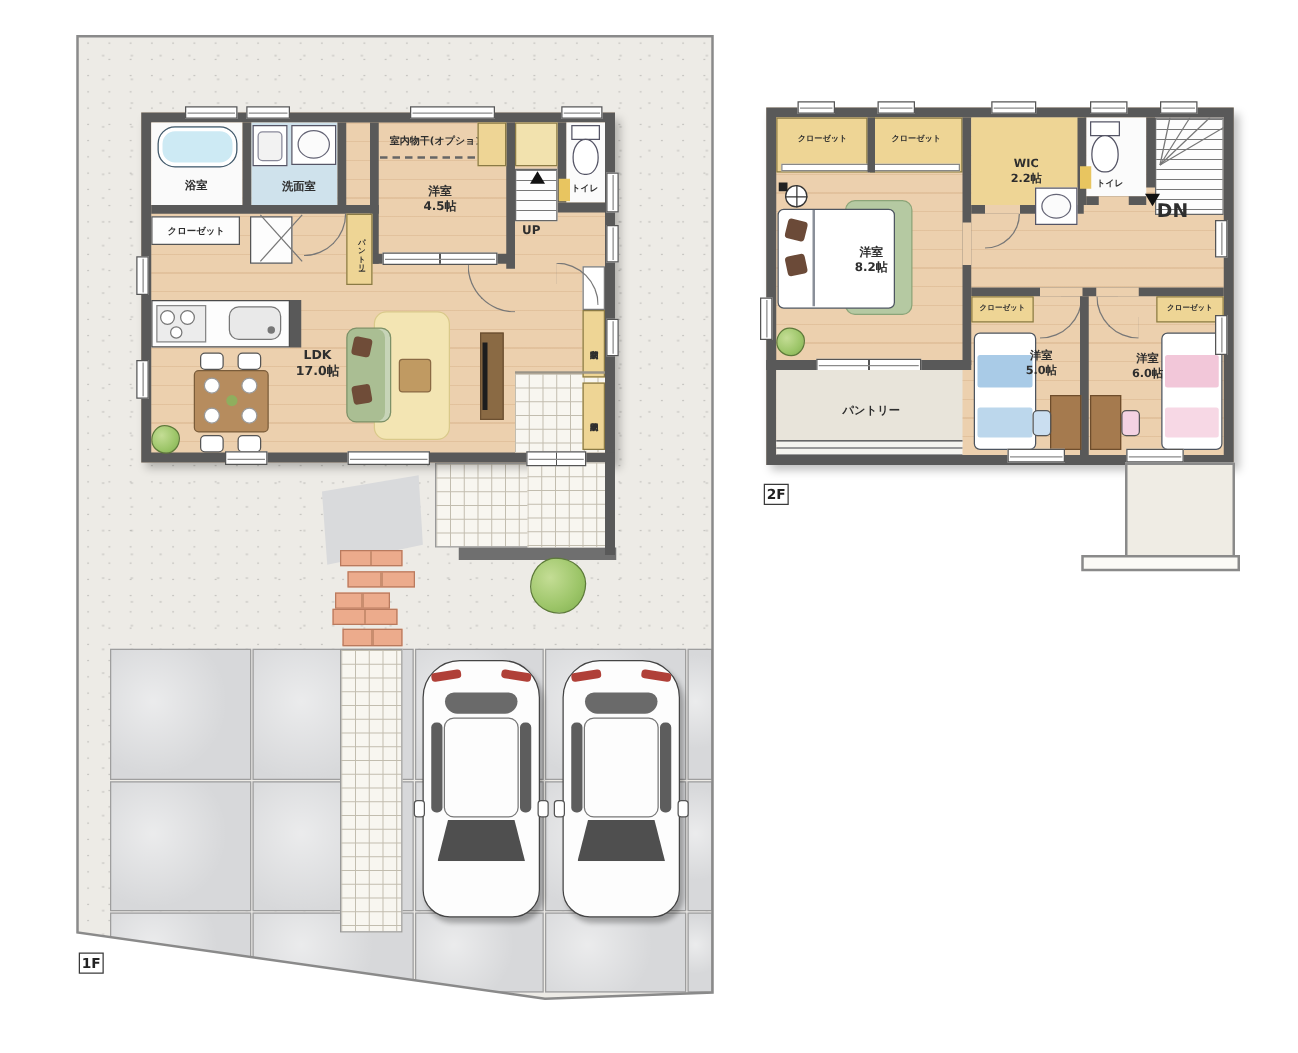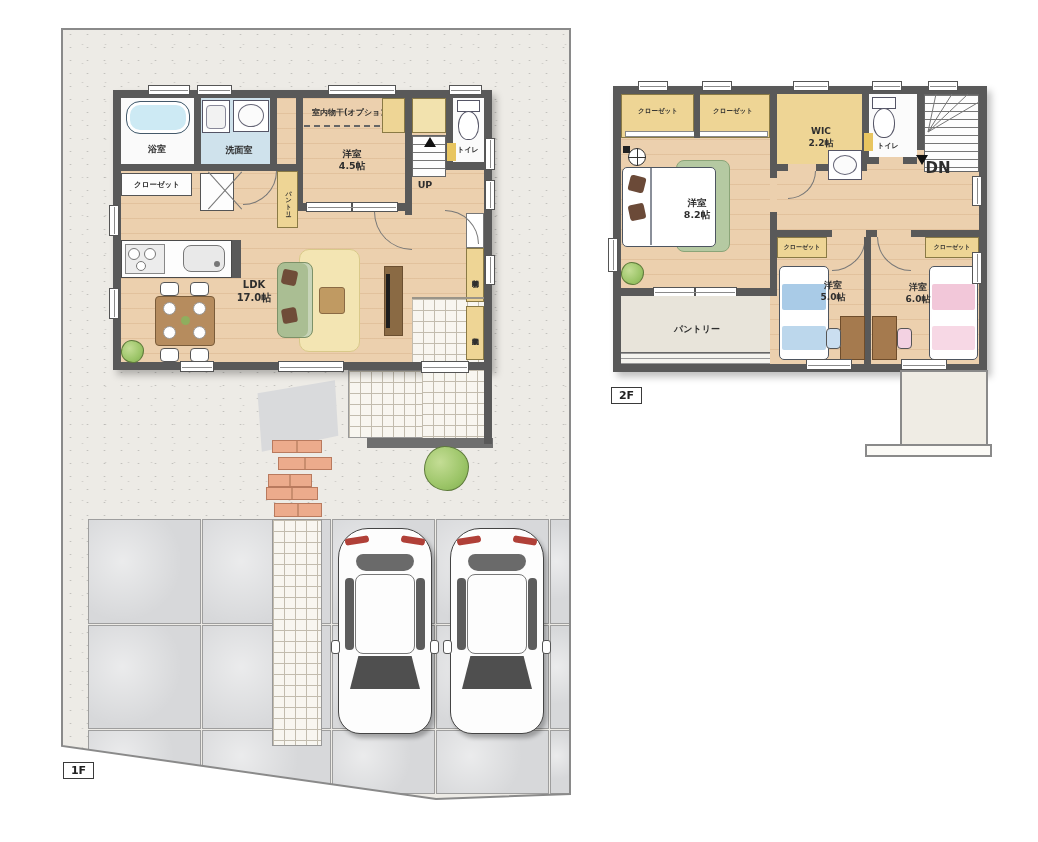--- a/index.html
+++ b/index.html
@@ -9,21 +9,21 @@
   .wall{position:absolute;background:#595959;}
   .win{position:absolute;background:#fff;border:1px solid #555;box-sizing:border-box;}
   .win::after{content:"";position:absolute;left:1px;right:1px;top:50%;border-top:1px solid #8a8a8a;}
   .winv{position:absolute;background:#fff;border:1px solid #555;box-sizing:border-box;}
   .winv::after{content:"";position:absolute;top:1px;bottom:1px;left:50%;border-left:1px solid #8a8a8a;}
   .wood{background-color:#ecd0ae;background-image:repeating-linear-gradient(180deg,rgba(173,118,66,0.16) 0 1px,transparent 1px 15px);}
   .tile{background-color:#f8f6f0;background-image:linear-gradient(#c2bcae 1px,transparent 1px),linear-gradient(90deg,#c2bcae 1px,transparent 1px);background-size:11px 11px;}
   .yellow{background:#eed595;border:1px solid #8a7a45;box-sizing:border-box;}
   .lb{position:absolute;color:#2e2e2e;font-weight:600;text-align:center;line-height:1.3;white-space:nowrap;transform:translate(-50%,-50%);}
   .vlb{position:absolute;color:#2e2e2e;font-weight:600;writing-mode:vertical-rl;text-orientation:upright;transform:translate(-50%,-50%);white-space:nowrap;letter-spacing:1px;}
-  .tag{position:absolute;width:31px;height:17px;background:#fff;border:1.5px solid #3a3a3a;color:#222;
+  .tag{position:absolute;width:20px;height:17px;background:#fff;border:1.5px solid #3a3a3a;color:#222;
        font-size:11px;font-weight:bold;display:flex;align-items:center;justify-content:center;box-sizing:border-box;}
   .slab{position:absolute;background:#d7d8da;border:1px solid #9e9e9e;box-sizing:border-box;
         background-image:radial-gradient(circle at 30% 40%,rgba(255,255,255,0.5),transparent 60%);}
   .brick{position:absolute;background:#ecab8c;border:1px solid #b97a5e;box-sizing:border-box;
          background-image:linear-gradient(90deg,transparent 48%,#c98d6e 48%,#c98d6e 52%,transparent 52%);}
   .arc{position:absolute;box-sizing:border-box;}
   .stairs{position:absolute;background:#fdfdfd;border:1px solid #666;box-sizing:border-box;
           background-image:repeating-linear-gradient(180deg,#777 0 1px,transparent 1px 8px);}
   .chair{position:absolute;background:#fff;border:1px solid #555;border-radius:4px;box-sizing:border-box;}
   .plant{position:absolute;border-radius:46% 54% 48% 52%/52% 46% 54% 48%;border:1.5px solid #5d7a3a;

